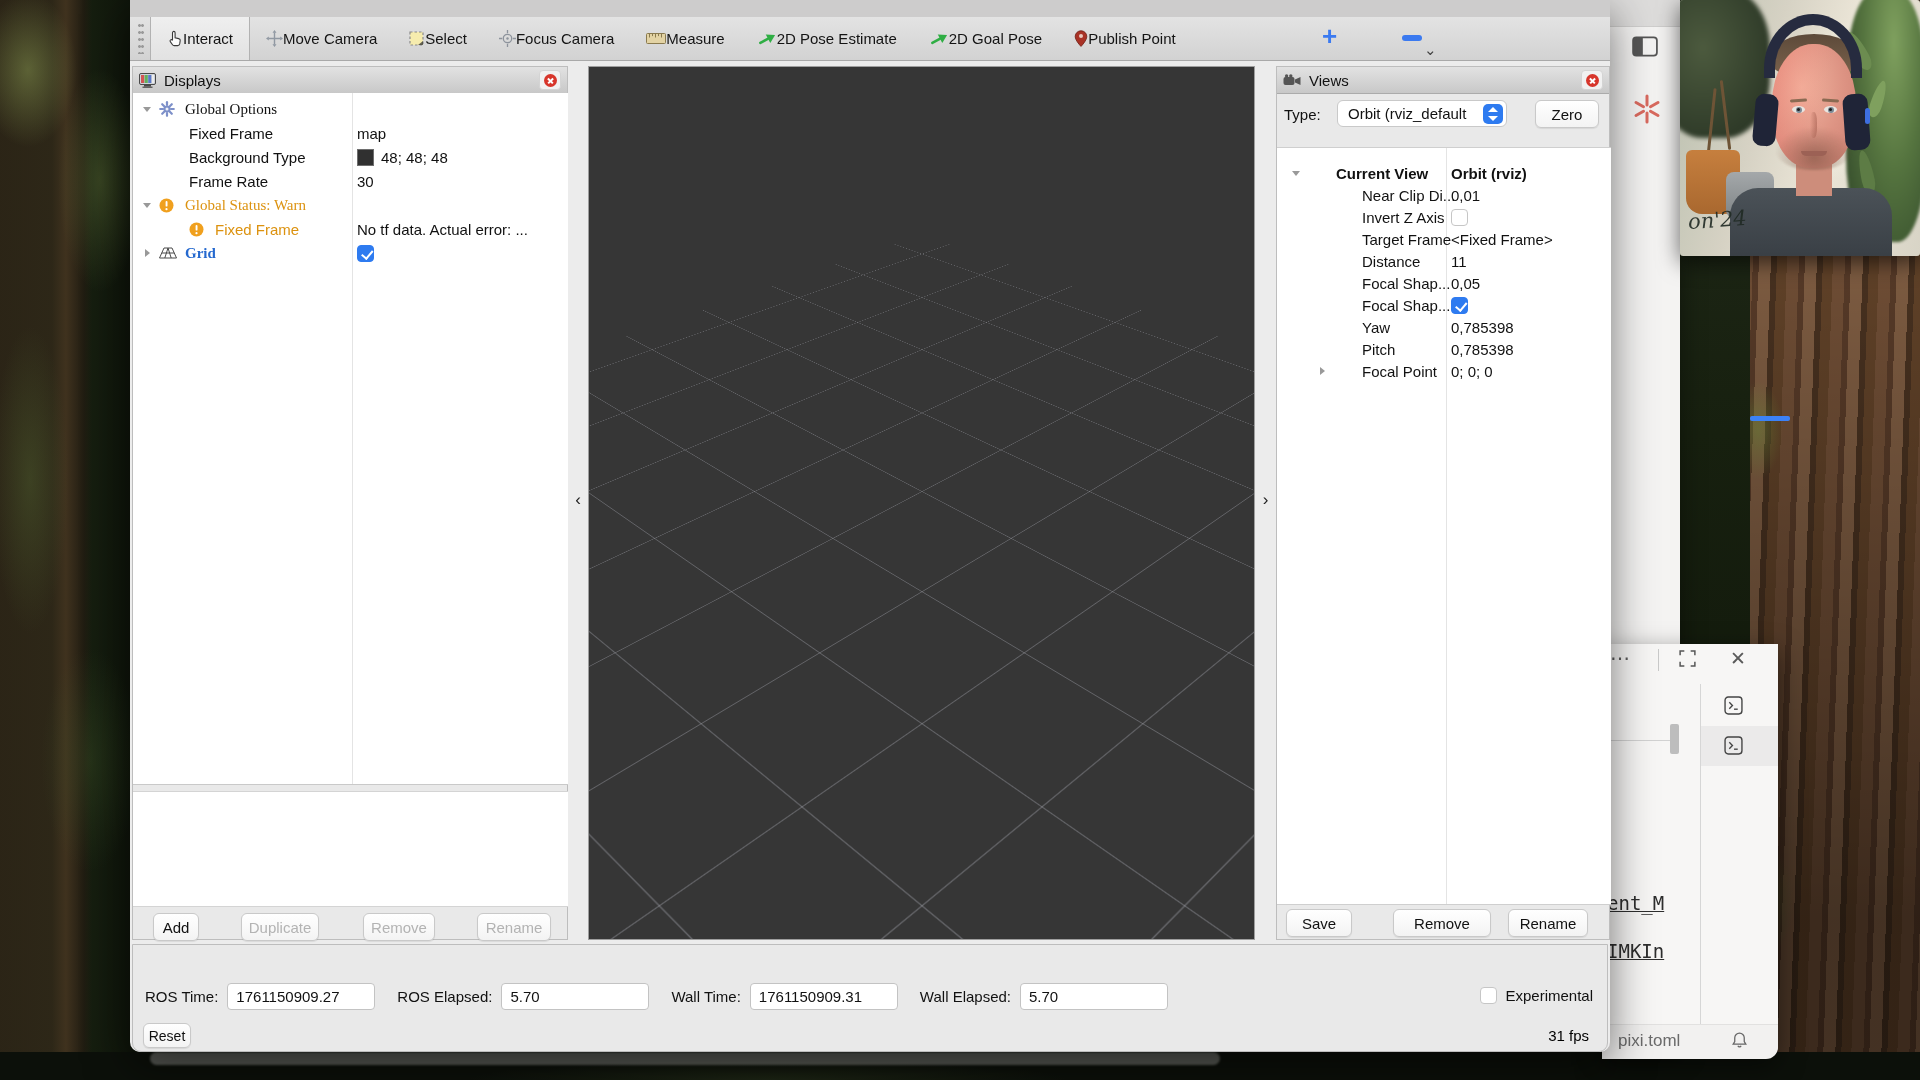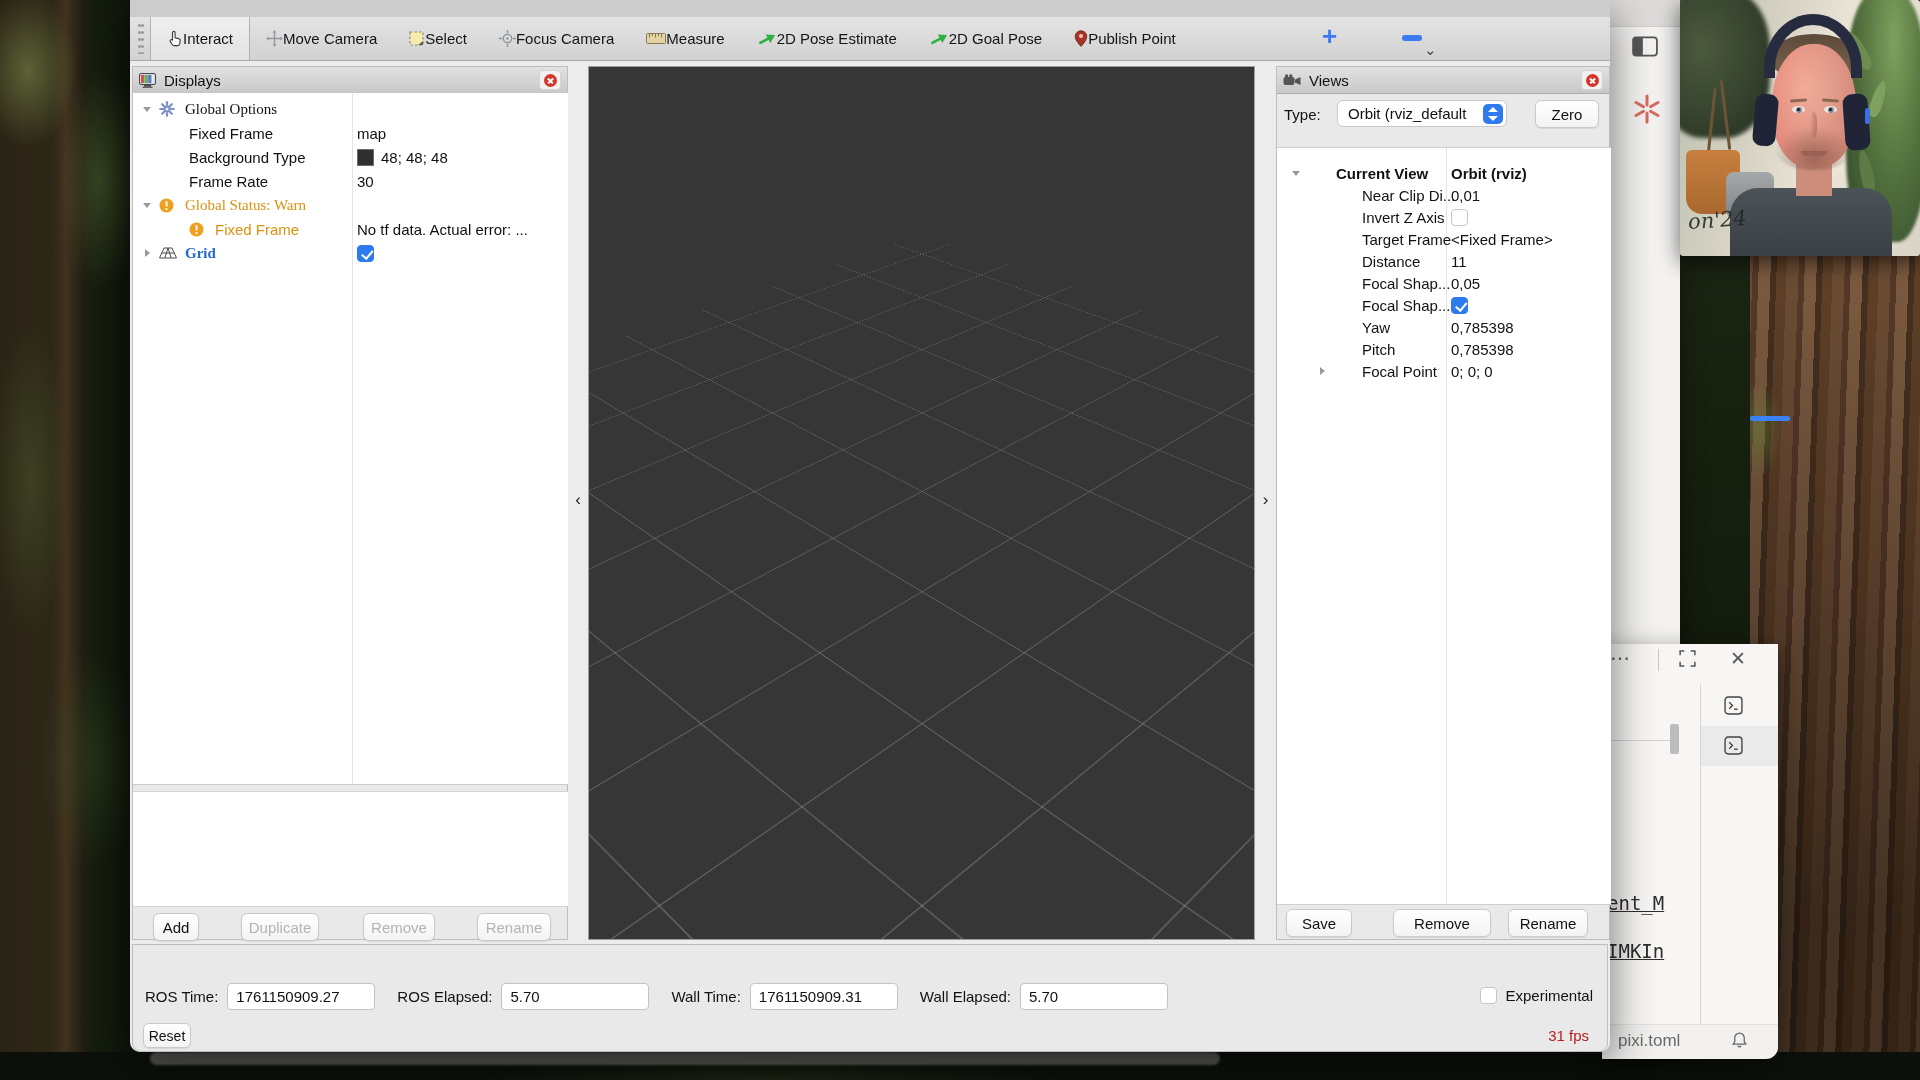--- a/index.html
+++ b/index.html
@@ -146,21 +146,21 @@
   .vbuttons{position:absolute;left:0;top:842px;width:334px;height:27px;}
 
   
   .timep{left:2px;top:944px;width:1476px;height:108px;border-radius:0 0 9px 9px;}
   .time-fields{position:absolute;left:12px;top:37px;height:28px;display:flex;align-items:center;}
   .tf-label{font-size:15px;margin-right:9px;white-space:nowrap;}
   .tf-input{width:148px;height:27px;background:#fff;border:1px solid #c3c3c3;border-radius:4px;
     font-size:15px;display:flex;align-items:center;padding-left:8px;box-sizing:border-box;margin-right:22px;}
   .experimental{position:absolute;right:14px;top:42px;display:flex;align-items:center;gap:8px;font-size:15px;}
   .reset-btn{left:10px;top:78px;width:46px;height:23px;font-size:14px;}
-  .fps{position:absolute;right:18px;top:82px;font-size:15px;color:#b91c1c;}
+  .fps{position:absolute;right:18px;top:82px;font-size:15px;color:#000000;}
 
   
   .webcam{position:absolute;left:1680px;top:0;width:240px;height:256px;border-radius:3px;overflow:hidden;
     box-shadow:0 6px 22px rgba(0,0,0,.6);background:linear-gradient(105deg,#b9bfae,#d6d2c4 35%,#ece6d8 60%,#d8d4c6);}
   .wc-light{position:absolute;left:90px;top:20px;width:150px;height:160px;background:radial-gradient(closest-side,rgba(255,252,240,.8),transparent);}
   .wc-plant-left{position:absolute;left:-22px;top:-12px;width:112px;height:150px;border-radius:40%;
     background:radial-gradient(at 40% 40%,#4c5a3e,#2e3a28 75%);filter:blur(2px);}
   .wc-twig1,.wc-twig2{position:absolute;width:3px;height:70px;background:#6e5436;border-radius:2px;}
   .wc-twig1{left:30px;top:88px;transform:rotate(6deg);}
   .wc-twig2{left:44px;top:80px;transform:rotate(-7deg);}

